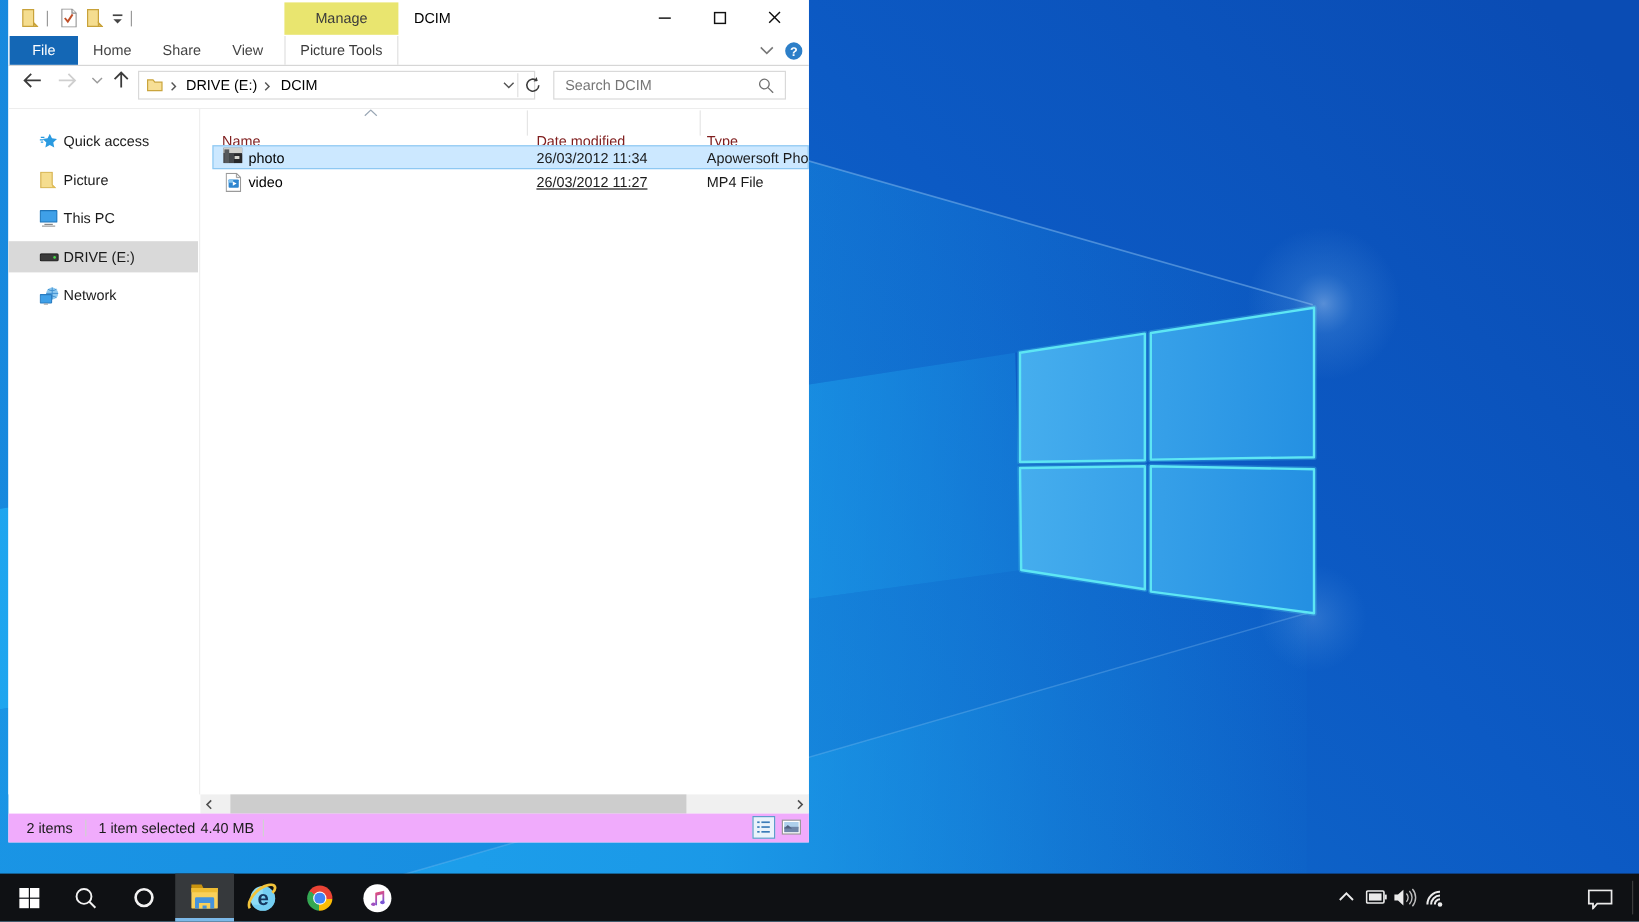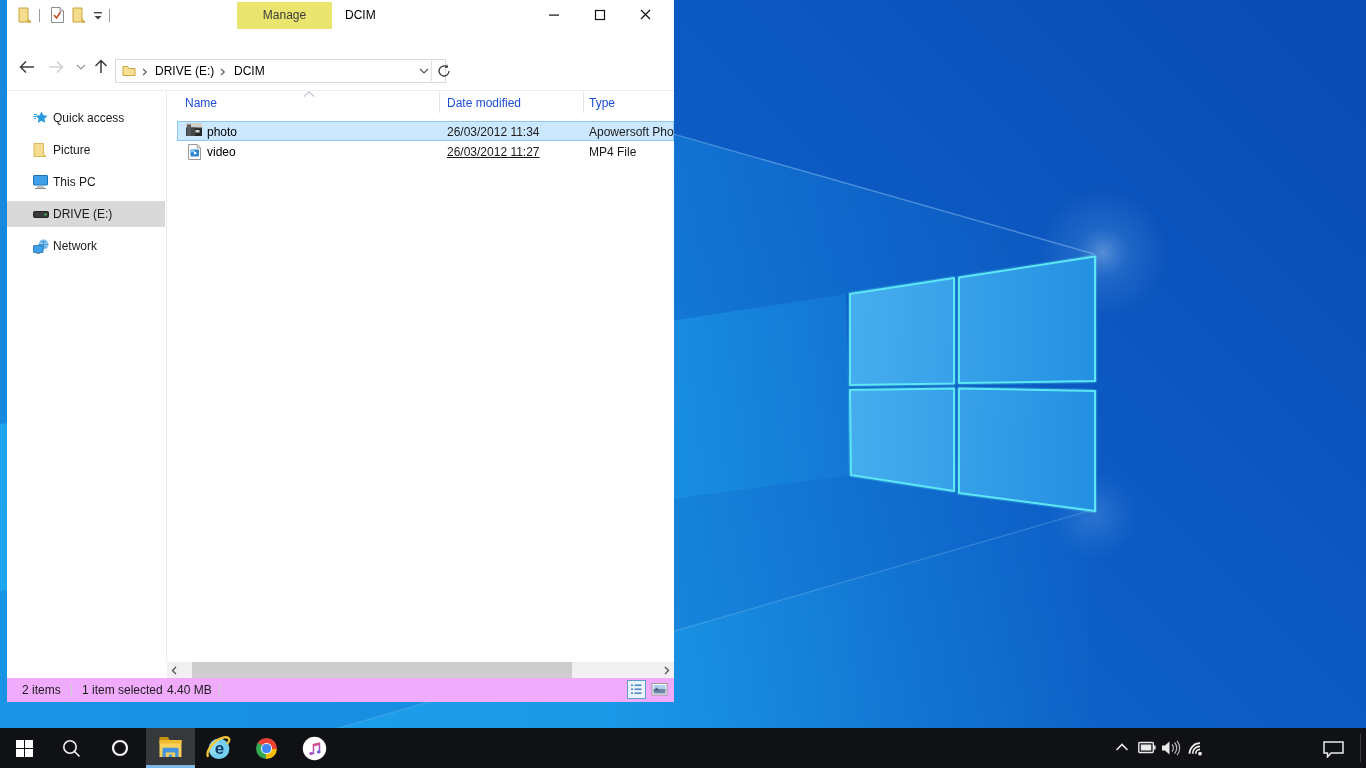--- a/index.html
+++ b/index.html
@@ -24,21 +24,21 @@
 #toolbar { position:absolute; left:0; top:55px; width:667px; height:36px; background:#fff; border-bottom:1px solid #ededed; }
 #addr { position:absolute; left:108px; top:4px; width:331px; height:24px; border:1px solid #d9d9d9; background:#fff; }
 #searchbox { position:absolute; left:454px; top:4px; width:194px; height:24px; border:1px solid #d9d9d9; background:#fff; color:#767676; line-height:22px; padding-left:9px; }
 
 #navpane { position:absolute; left:0; top:91px; width:158px; height:571px; background:#fff; }
 #paneSep { position:absolute; left:159px; top:91px; width:1px; height:571px; background:#ebebeb; }
 .navitem { position:absolute; left:0; width:158px; height:26px; line-height:26px; }
 .navitem .lbl { position:absolute; left:46px; top:0; }
 .navicon { position:absolute; left:26px; top:6px; }
 #filearea { position:absolute; left:160px; top:91px; width:507px; height:571px; background:#fff; }
-.hdrtxt { position:absolute; top:5px; color:#1d4ed8; }
+.hdrtxt { position:absolute; top:20px; color:#7f1d1d; }
 .colsep { position:absolute; top:1px; width:1px; height:21px; background:#e5e5e5; }
 .cell { position:absolute; height:20px; line-height:20px; color:#1a1a1a; }
 
 #hscroll { position:absolute; left:160px; top:662px; width:507px; height:16px; background:#f0f0f0; }
 #hthumb { position:absolute; left:25px; top:0; width:380px; height:16px; background:#cdcdcd; }
 
 #statusbar { position:absolute; left:0; top:678px; width:667px; height:24px; background:#f0abfc; line-height:24px; }
 .st { position:absolute; top:0; color:#1a1a1a; }
 .stsep { position:absolute; top:5px; width:1px; height:14px; background:#d0d0d0; }
 
@@ -126,20 +126,34 @@
     <div class="capbtn" style="left:524px"><svg width="46" height="30" viewBox="0 0 46 30">
             <rect x="18" y="14.5" width="10" height="1.2" fill="#111"></rect>
           </svg></div>
     <div class="capbtn" style="left:570px"><svg width="46" height="30" viewBox="0 0 46 30">
             <rect x="18.5" y="10.5" width="9" height="9" fill="none" stroke="#111" stroke-width="1.2"></rect>
           </svg></div>
     <div class="capbtn" style="left:616px"><svg width="46" height="30" viewBox="0 0 46 30">
             <path d="M18 10 l9 9 M27 10 l-9 9" stroke="#111" stroke-width="1.2"></path>
           </svg></div>
   </div>
+  <div id="tabrow">
+    <div id="filetab">File</div>
+    <div class="tab" style="left:66px;width:41px;text-align:center;">Home</div>
+    <div class="tab" style="left:124px;width:41px;text-align:center;">Share</div>
+    <div class="tab" style="left:180px;width:39px;text-align:center;">View</div>
+    <div id="pictools">Picture Tools</div>
+    <svg style="position:absolute;left:626px;top:8px" width="12" height="8" viewBox="0 0 12 8">
+          <path d="M1 1.5 l5 5 5-5" stroke="#777" stroke-width="1.3" fill="none"></path>
+        </svg>
+    <svg style="position:absolute;left:647px;top:5px" width="15" height="15" viewBox="0 0 15 15">
+          <circle cx="7.5" cy="7.5" r="7.2" fill="#2d7fc8"></circle>
+          <text x="7.5" y="11.4" font-size="10.5" font-weight="bold" fill="#fff" text-anchor="middle" font-family="Liberation Sans">?</text>
+        </svg>
+  </div>
   <div id="toolbar">
     <svg style="position:absolute;left:11px;top:3px" width="18" height="18" viewBox="0 0 18 18">
           <path d="M16 9 H3 M8 3.5 L2.5 9 8 14.5" stroke="#3b3b3b" stroke-width="1.5" fill="none"></path>
         </svg>
     <svg style="position:absolute;left:40px;top:3px" width="18" height="18" viewBox="0 0 18 18">
           <path d="M2 9 H15 M10 3.5 L15.5 9 10 14.5" stroke="#cfcfcf" stroke-width="1.5" fill="none"></path>
         </svg>
     <svg style="position:absolute;left:69px;top:9px" width="10" height="7" viewBox="0 0 10 7">
           <path d="M1 1 l4 4 4-4" stroke="#9a9a9a" stroke-width="1.2" fill="none"></path>
         </svg>
@@ -158,20 +172,26 @@
             <path d="M1 0.8 l3.2 3.2 -3.2 3.2" stroke="#555" stroke-width="1.2" fill="none"></path>
           </svg>
       <div style="position:absolute;left:118px;top:0;line-height:22px;color:#000;">DCIM</div>
       <svg style="position:absolute;left:303px;top:8px" width="10" height="7" viewBox="0 0 10 7">
             <path d="M1 1 l4 4 4-4" stroke="#555" stroke-width="1.2" fill="none"></path>
           </svg>
       <div style="position:absolute;left:315px;top:1px;width:1px;height:20px;background:#e0e0e0;"></div>
       <svg style="position:absolute;left:321px;top:4px" width="14" height="14" viewBox="0 0 14 14">
             <path d="M12 7 a5 5 0 1 1 -1.7 -3.8" stroke="#3b3b3b" stroke-width="1.3" fill="none"></path>
             <path d="M10.2 0.2 l0.9 3.3 -3.4 0.5z" fill="#3b3b3b"></path>
+          </svg>
+    </div>
+    <div id="searchbox">Search DCIM
+      <svg style="position:absolute;right:9px;top:5px" width="13" height="13" viewBox="0 0 13 13">
+            <circle cx="5" cy="5" r="4" stroke="#707070" stroke-width="1.1" fill="none"></circle>
+            <path d="M8 8 L12.3 12.3" stroke="#707070" stroke-width="1.1"></path>
           </svg>
     </div>
   </div>
 
   <div id="navpane">
     <div class="navitem" style="top:13.5px">
       <svg class="navicon" width="15" height="14" viewBox="0 0 15 14">
             <path d="M8.5 0.5 l1.8 3.8 4.2 0.5 -3.1 2.9 0.8 4.2 -3.7 -2.1 -3.7 2.1 0.8 -4.2 -3.1 -2.9 4.2 -0.5z" fill="#2a9ae0"></path>
             <path d="M1 3.5h3M0 5.5h3M1 7.5h2" stroke="#2a9ae0" stroke-width="1"></path>
           </svg>

